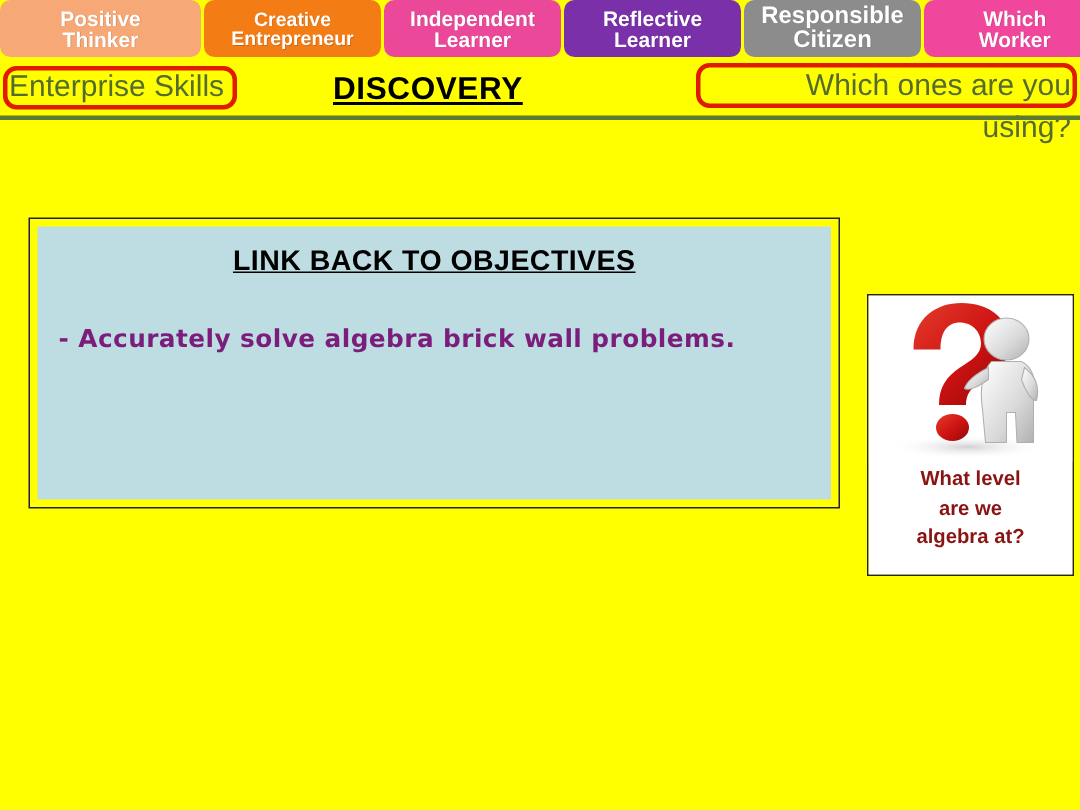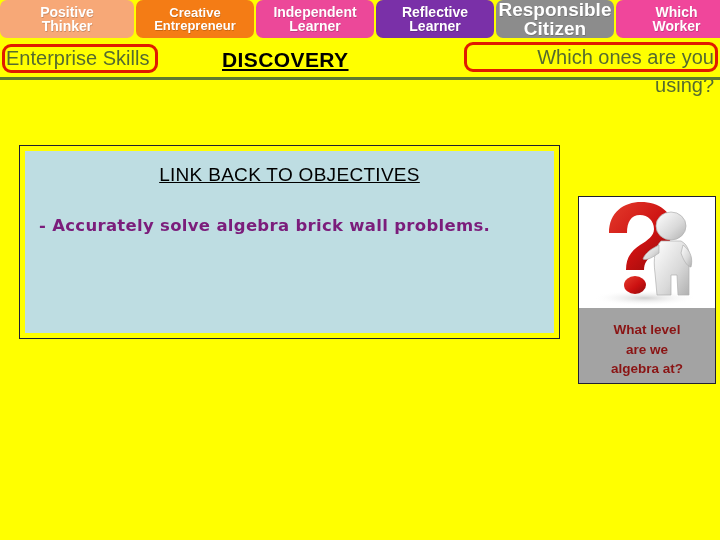--- a/index.html
+++ b/index.html
@@ -46,21 +46,21 @@
     box-sizing: border-box;
     text-shadow: 0.5px 0.5px 0 rgba(0,0,0,0.18);
     overflow: hidden;
   }
   .tab .l1, .tab .l2 { display: block; white-space: nowrap; }
 
   .tab-0 { width: 134px; font-size: 14px; }
   .tab-1 { width: 118px; font-size: 13px; }
   .tab-2 { width: 118px; font-size: 14px; }
   .tab-3 { width: 118px; font-size: 14px; }
-  .tab-4 { width: 118px; font-size: 19px; }
+  .tab-4 { width: 118px; font-size: 16px; }
   .tab-5 { width: 121px; font-size: 14px; }
 
   
   #banner {
     position: absolute;
     left: 0;
     top: 38px;
     width: 720px;
     height: 41px;
     background: #FFFF00;
@@ -151,21 +151,21 @@
   #objectives-inner {
     width: 100%;
     height: 100%;
     background: #BEDDE2;
     box-sizing: border-box;
     padding: 10px 14px;
   }
   #objectives-title {
     text-align: center;
     font-size: 19px;
-    font-weight: normal;
+    font-weight: bold;
     color: #000000;
     text-decoration: underline;
     letter-spacing: 0.3px;
     margin-top: 3px;
   }
   #objectives-body {
     margin-top: 28px;
     font-family: "DejaVu Sans", sans-serif;
     font-size: 16.5px;
     font-weight: bold;
@@ -188,27 +188,27 @@
   }
   #question-image {
     position: relative;
     width: 100%;
     height: 111px;
     background: #FFFFFF;
     overflow: hidden;
   }
   #question-caption {
     height: 75px;
-    background: #a3a3a3;
+    background: #ffffff;
     text-align: center;
     font-size: 13.5px;
     font-weight: bold;
     color: #8A1414;
     line-height: 1.45;
-    padding-top: 12px;
+    padding-top: 1px;
     box-sizing: border-box;
   }
   #question-caption span { display: block; }
 </style>
 </head>
 <body>
 
 <div id="slide">
 
   <div id="tab-strip">

